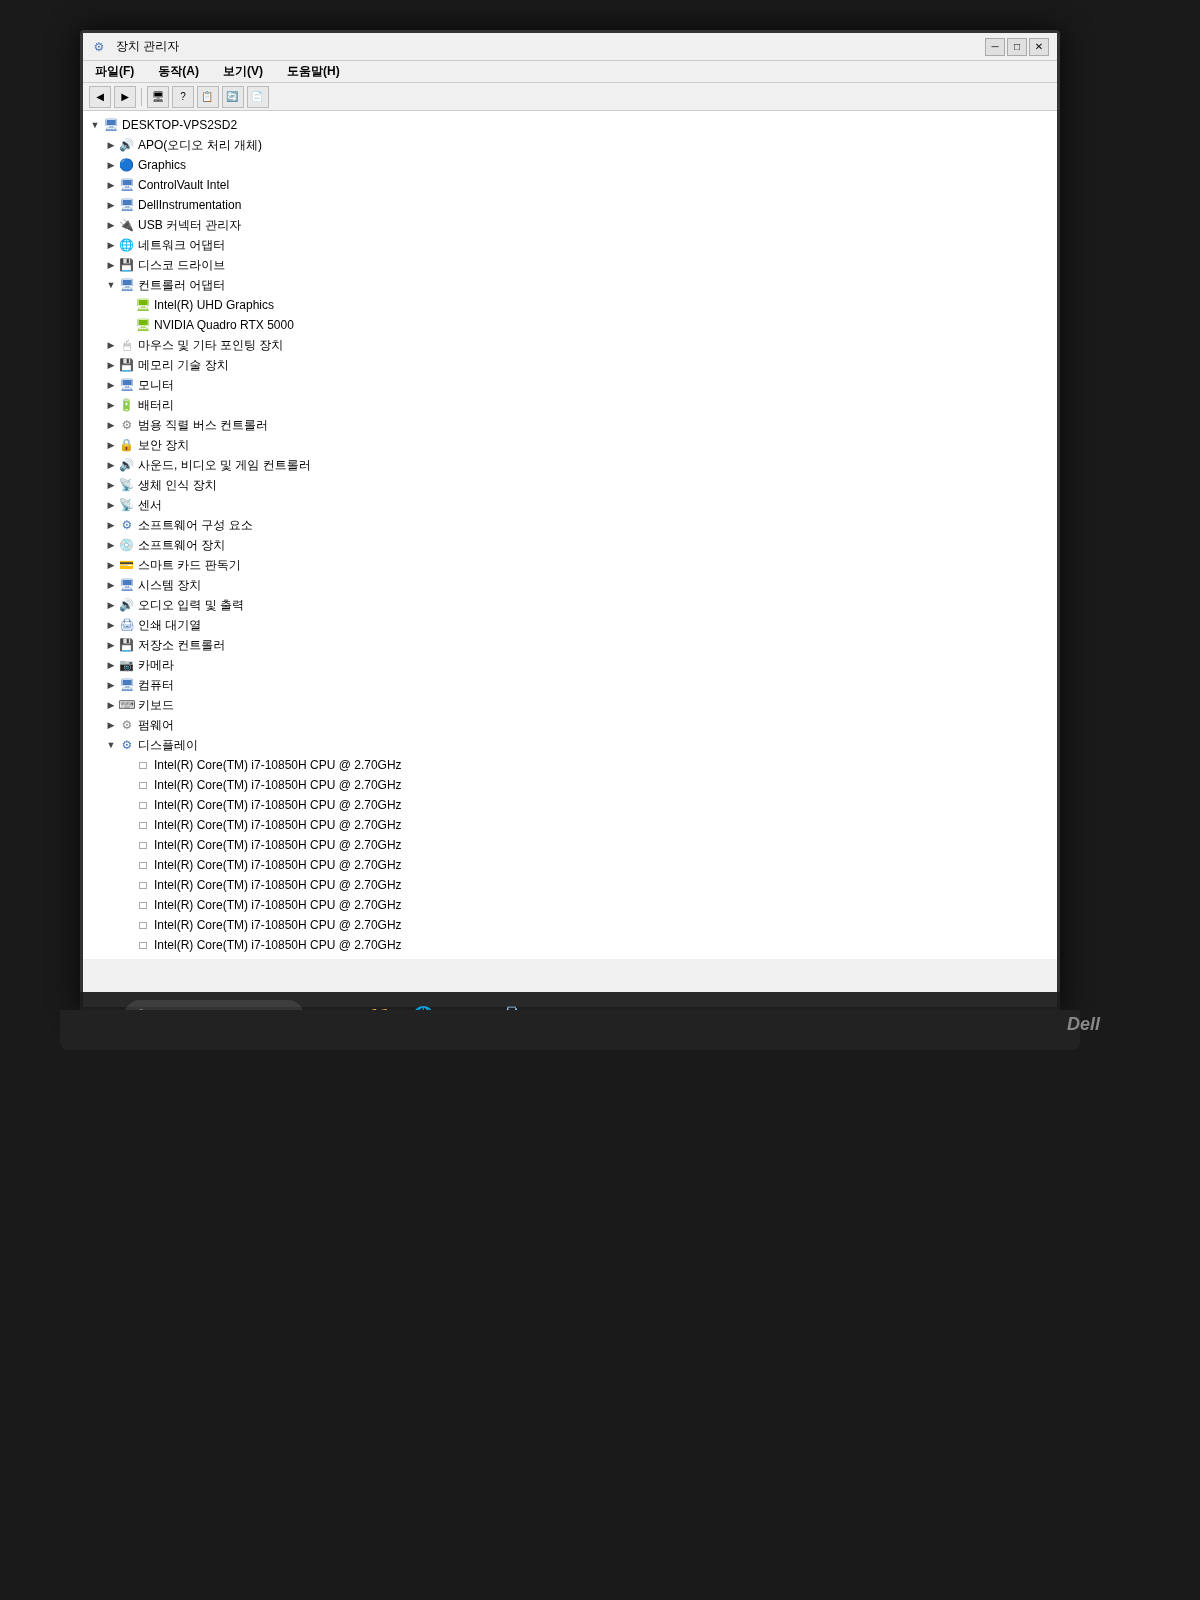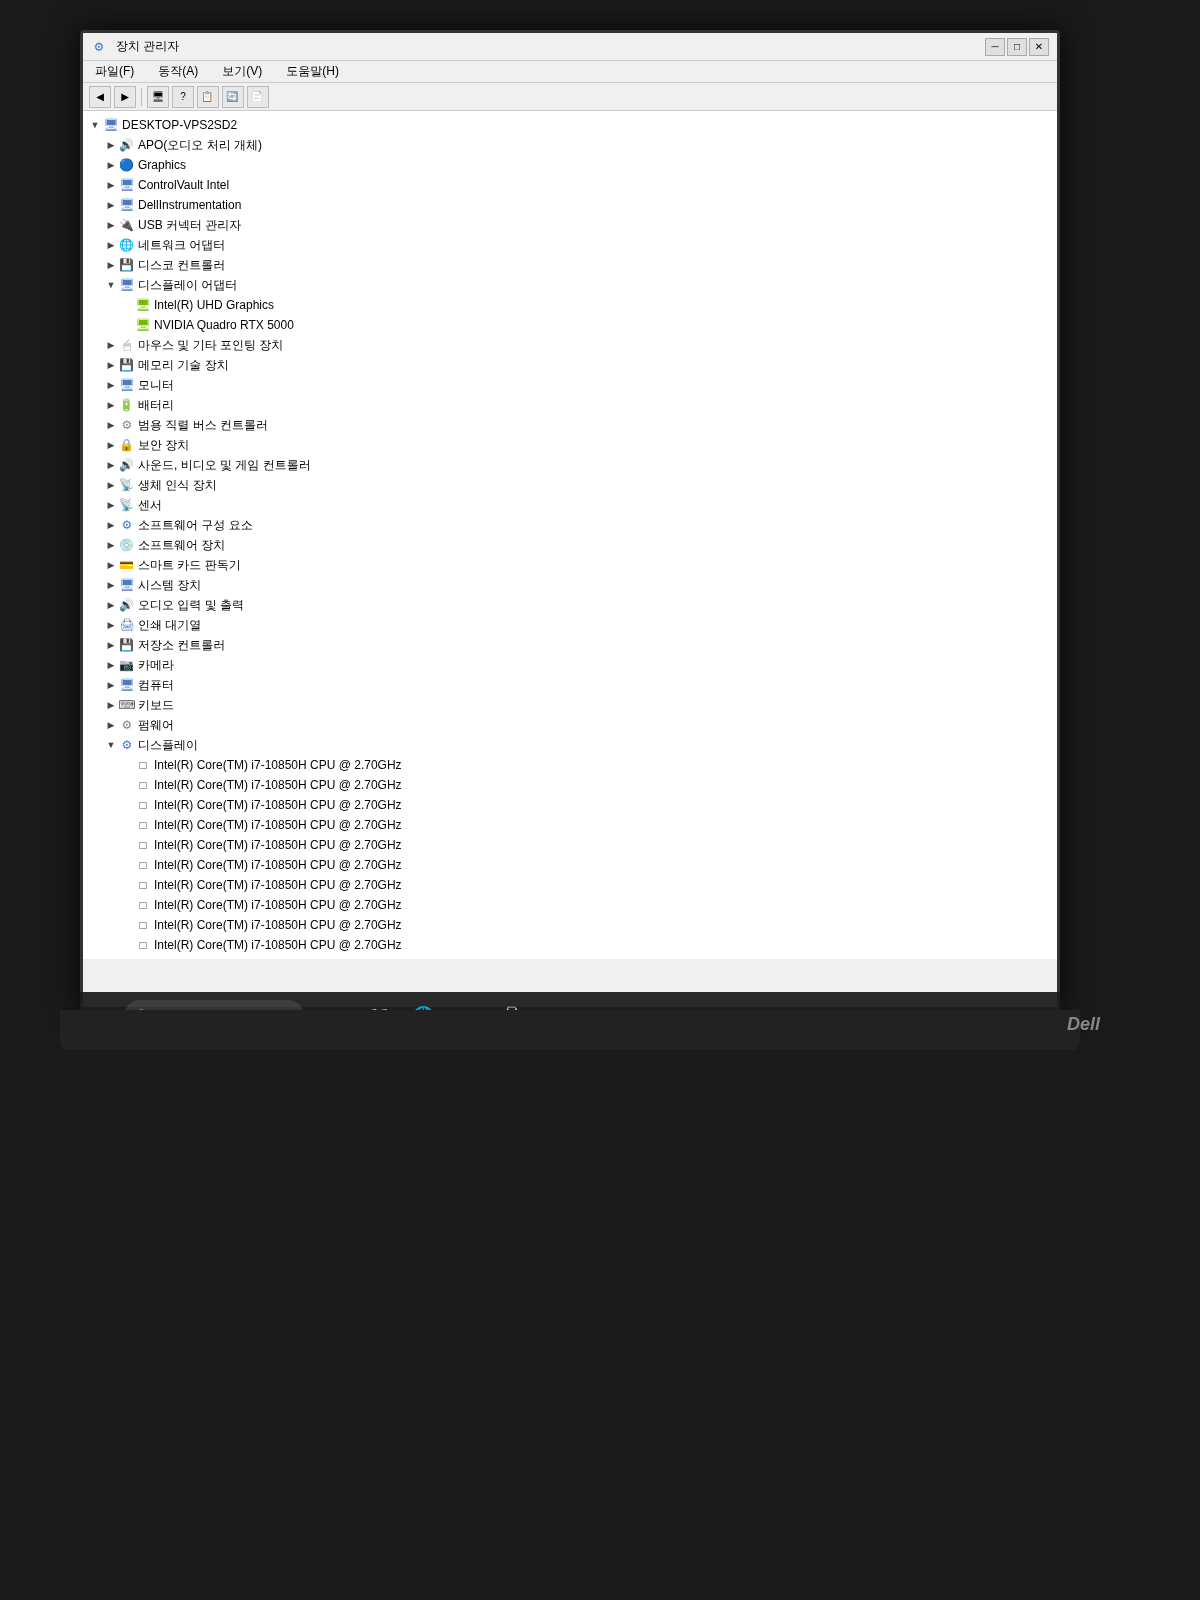--- a/index.html
+++ b/index.html
@@ -65,20 +65,21 @@
       display: flex;
       gap: 16px;
       height: 22px;
       align-items: center;
     }
     .menu-item {
       font-size: 12px;
       color: #000;
       cursor: pointer;
       padding: 1px 4px;
+      font-weight: bold;
     }
 
     
     .toolbar {
       background: #f0f0f0;
       border-bottom: 1px solid #ccc;
       padding: 2px 6px;
       display: flex;
       align-items: center;
       gap: 3px;
@@ -332,27 +333,27 @@
         <div class="tree-item">
     <span class="tree-indent" style="width:20px"></span>
     <span class="tree-toggle">▶</span>
     <span class="tree-icon icon-network">🌐</span>
     <span class="tree-label">네트워크 어댑터</span>
   </div>
         <div class="tree-item">
     <span class="tree-indent" style="width:20px"></span>
     <span class="tree-toggle">▶</span>
     <span class="tree-icon icon-disk">💾</span>
-    <span class="tree-label">디스코 컨트롤러</span>
+    <span class="tree-label">디스코 드라이브</span>
   </div>
         <div class="tree-item">
     <span class="tree-indent" style="width:20px"></span>
     <span class="tree-toggle">▼</span>
     <span class="tree-icon icon-display">🖥</span>
-    <span class="tree-label">디스플레이 어댑터</span>
+    <span class="tree-label">컨트롤러 어댑터</span>
   </div>
         <div class="tree-item">
     <span class="tree-indent" style="width:36px"></span>
     <span class="tree-toggle"></span>
     <span class="tree-icon icon-gpu">🖥</span>
     <span class="tree-label">Intel(R) UHD Graphics</span>
   </div>
         <div class="tree-item">
     <span class="tree-indent" style="width:36px"></span>
     <span class="tree-toggle"></span>

